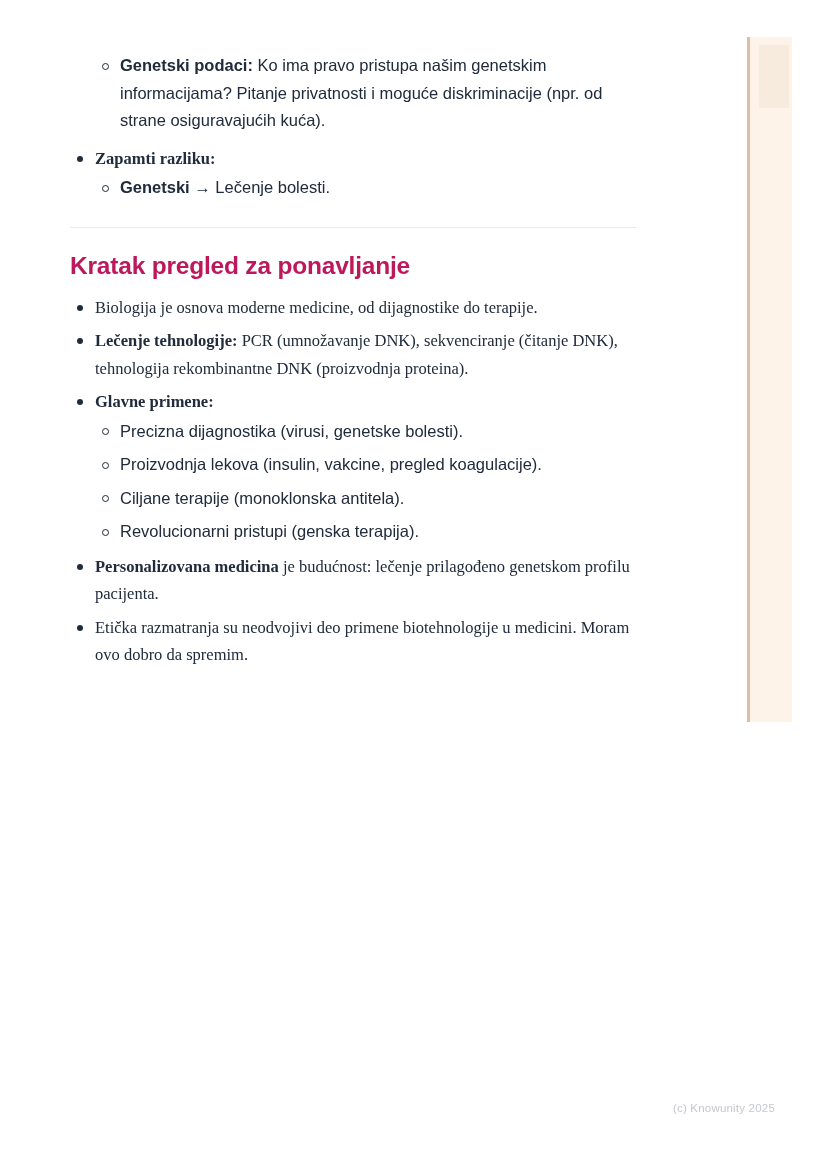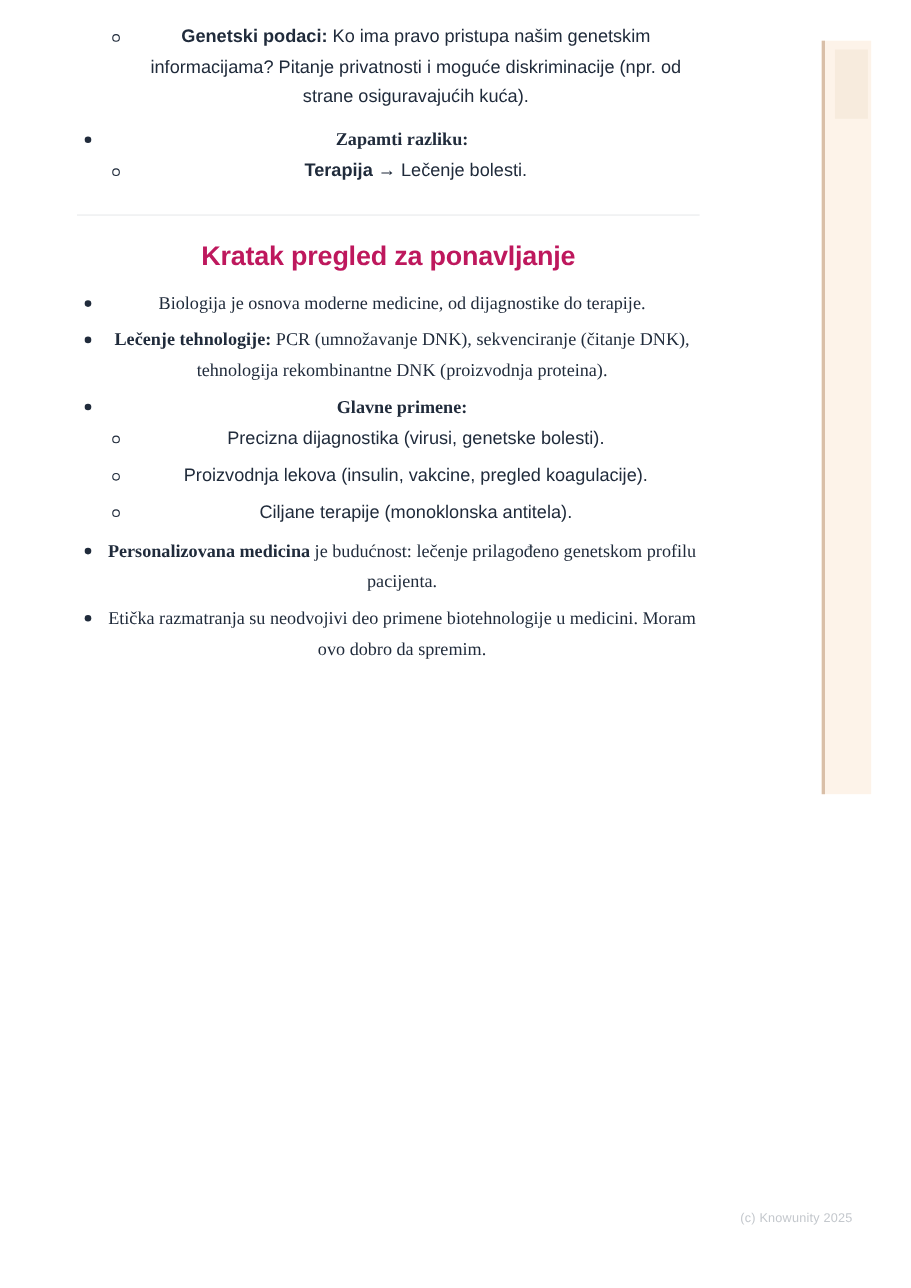--- a/index.html
+++ b/index.html
@@ -7,26 +7,25 @@
     width: 828px; height: 1171px;
     background: #ffffff;
     font-family: "Liberation Sans", sans-serif;
     position: relative;
     overflow: hidden;
   }
   .page { position: absolute; inset: 0; }
 
   .doc {
     position: absolute;
-    left: 70px; top: 20px;
+    left: 70px; top: 52px;
     width: 566px;
     color: #202b3b;
     font-size: 16.5px;
     line-height: 27.5px;
-    text-align: center;
   }
 
   .li { position: relative; margin-bottom: 6px; }
   .l1 { padding-left: 25px; font-family: Liberation Serif, serif; }
   .l2 { padding-left: 50px; }
   .gap-lg { margin-bottom: 10px; }
   .tight  { margin-bottom: 2px; }
   .gap-top { margin-top: 7px; }
 
   .m-disc {
@@ -94,21 +93,21 @@
     </div>
 
     <div class="li l1 tight">
       <span class="m-disc"></span>
       <span class="b">Zapamti razliku:</span><span></span>
     </div>
 
 
     <div class="li l2">
       <span class="m-circ"></span>
-      <span class="b">Terapija</span><span> → Lečenje bolesti.</span>
+      <span class="b">Genetski</span><span> → Lečenje bolesti.</span>
     </div>
 
     <hr class="divider">
 
     <h2 class="heading">Kratak pregled za ponavljanje</h2>
 
     <div class="li l1">
       <span class="m-disc"></span>
       <span class="b"></span><span>Biologija je osnova moderne medicine, od dijagnostike do terapije.</span>
     </div>
@@ -131,20 +130,24 @@
     <div class="li l2">
       <span class="m-circ"></span>
       <span class="b"></span><span>Proizvodnja lekova (insulin, vakcine, pregled koagulacije).</span>
     </div>
 
     <div class="li l2">
       <span class="m-circ"></span>
       <span class="b"></span><span>Ciljane terapije (monoklonska antitela).</span>
     </div>
 
+    <div class="li l2">
+      <span class="m-circ"></span>
+      <span class="b"></span><span>Revolucionarni pristupi (genska terapija).</span>
+    </div>
 
     <div class="li l1 gap-top">
       <span class="m-disc"></span>
       <span class="b">Personalizovana medicina</span><span> je budućnost: lečenje prilagođeno genetskom profilu pacijenta.</span>
     </div>
 
     <div class="li l1">
       <span class="m-disc"></span>
       <span class="b"></span><span>Etička razmatranja su neodvojivi deo primene biotehnologije u medicini. Moram ovo dobro da spremim.</span>
     </div>

